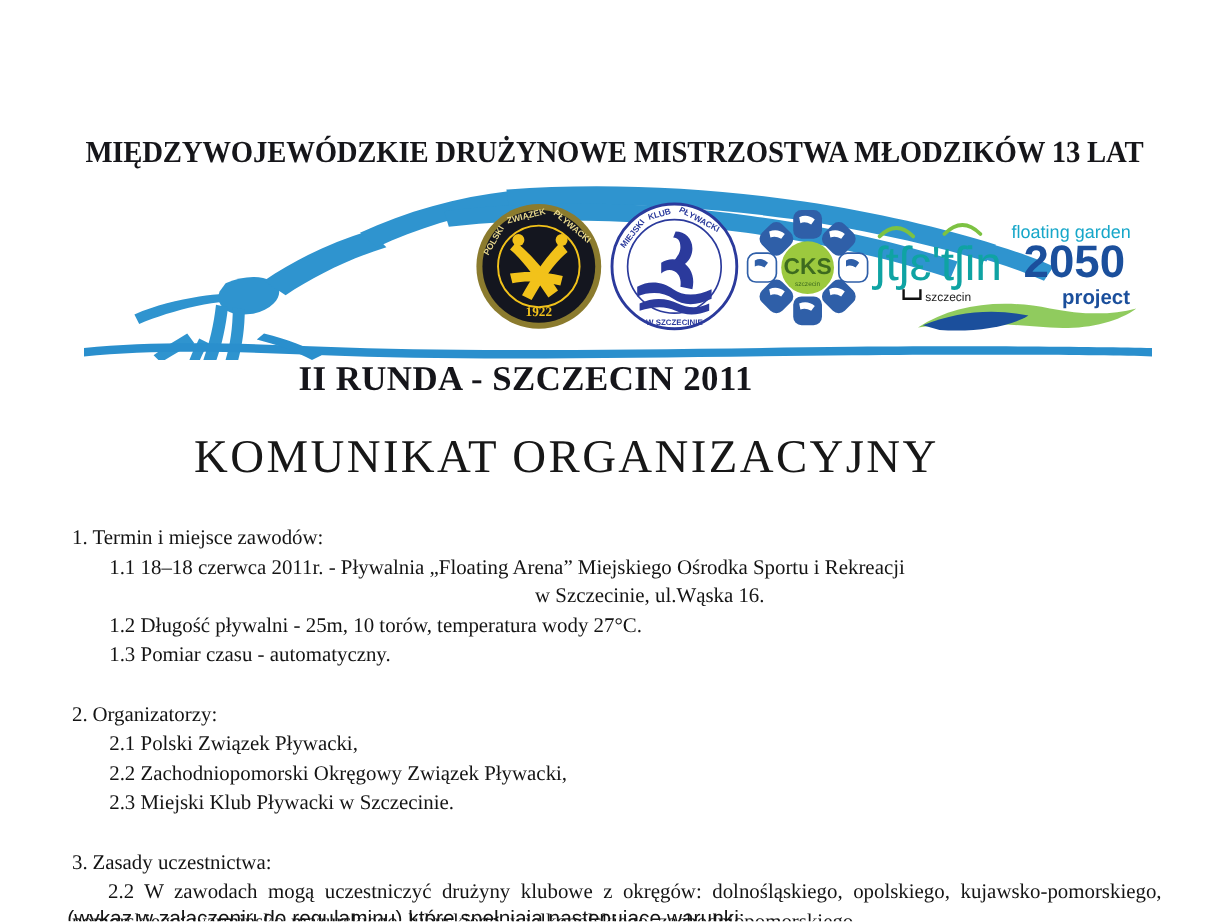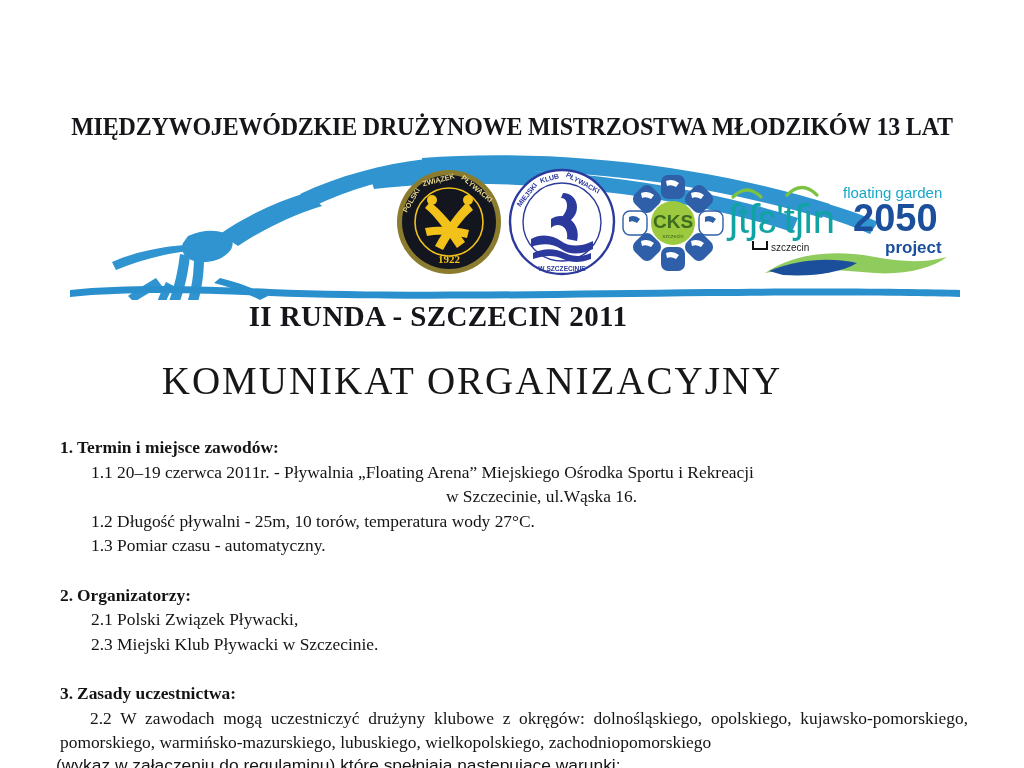--- a/index.html
+++ b/index.html
@@ -118,21 +118,20 @@
     font-family: "Liberation Serif", "DejaVu Serif", serif;
     font-size: 17.4px;
     line-height: 24.6px;
     color: #141414;
   }
 
   .sec-head {
     margin: 0;
     padding: 0;
     text-indent: 0;
-    font-weight: bold;
   }
   .sec-head .num { margin-right: 4px; }
 
   .sub {
     margin: 0;
     padding: 0 0 0 31px;
     text-indent: 0;
   }
 
   .sub-justify {
@@ -336,40 +335,44 @@
 
   <div class="doc-title">KOMUNIKAT ORGANIZACYJNY</div>
 
   <div class="content">
 
     <p class="sec-head">
       <span class="num">1.</span><span>Termin i miejsce zawodów:</span>
     </p>
     <p class="sub-justify">
       <span>1.1</span>
-      <span>20–19 czerwca 2011r. - Pływalnia „Floating Arena” Miejskiego Ośrodka Sportu i Rekreacji</span>
+      <span>18–18 czerwca 2011r. - Pływalnia „Floating Arena” Miejskiego Ośrodka Sportu i Rekreacji</span>
       <span class="cont">w Szczecinie, ul.Wąska 16.</span>
     </p>
     <p class="sub">
       <span>1.2</span>
       <span>Długość pływalni - 25m, 10 torów, temperatura wody 27°C.</span>
     </p>
     <p class="sub">
       <span>1.3</span>
       <span>Pomiar czasu - automatyczny.</span>
     </p>
 
     <div class="gap"></div>
 
     <p class="sec-head">
       <span class="num">2.</span><span>Organizatorzy:</span>
     </p>
     <p class="sub">
       <span>2.1</span>
       <span>Polski Związek Pływacki,</span>
+    </p>
+    <p class="sub">
+      <span>2.2</span>
+      <span>Zachodniopomorski Okręgowy Związek Pływacki,</span>
     </p>
     <p class="sub">
       <span>2.3</span>
       <span>Miejski Klub Pływacki w Szczecinie.</span>
     </p>
 
     <div class="gap"></div>
 
     <p class="sec-head">
       <span class="num">3.</span><span>Zasady uczestnictwa:</span>

